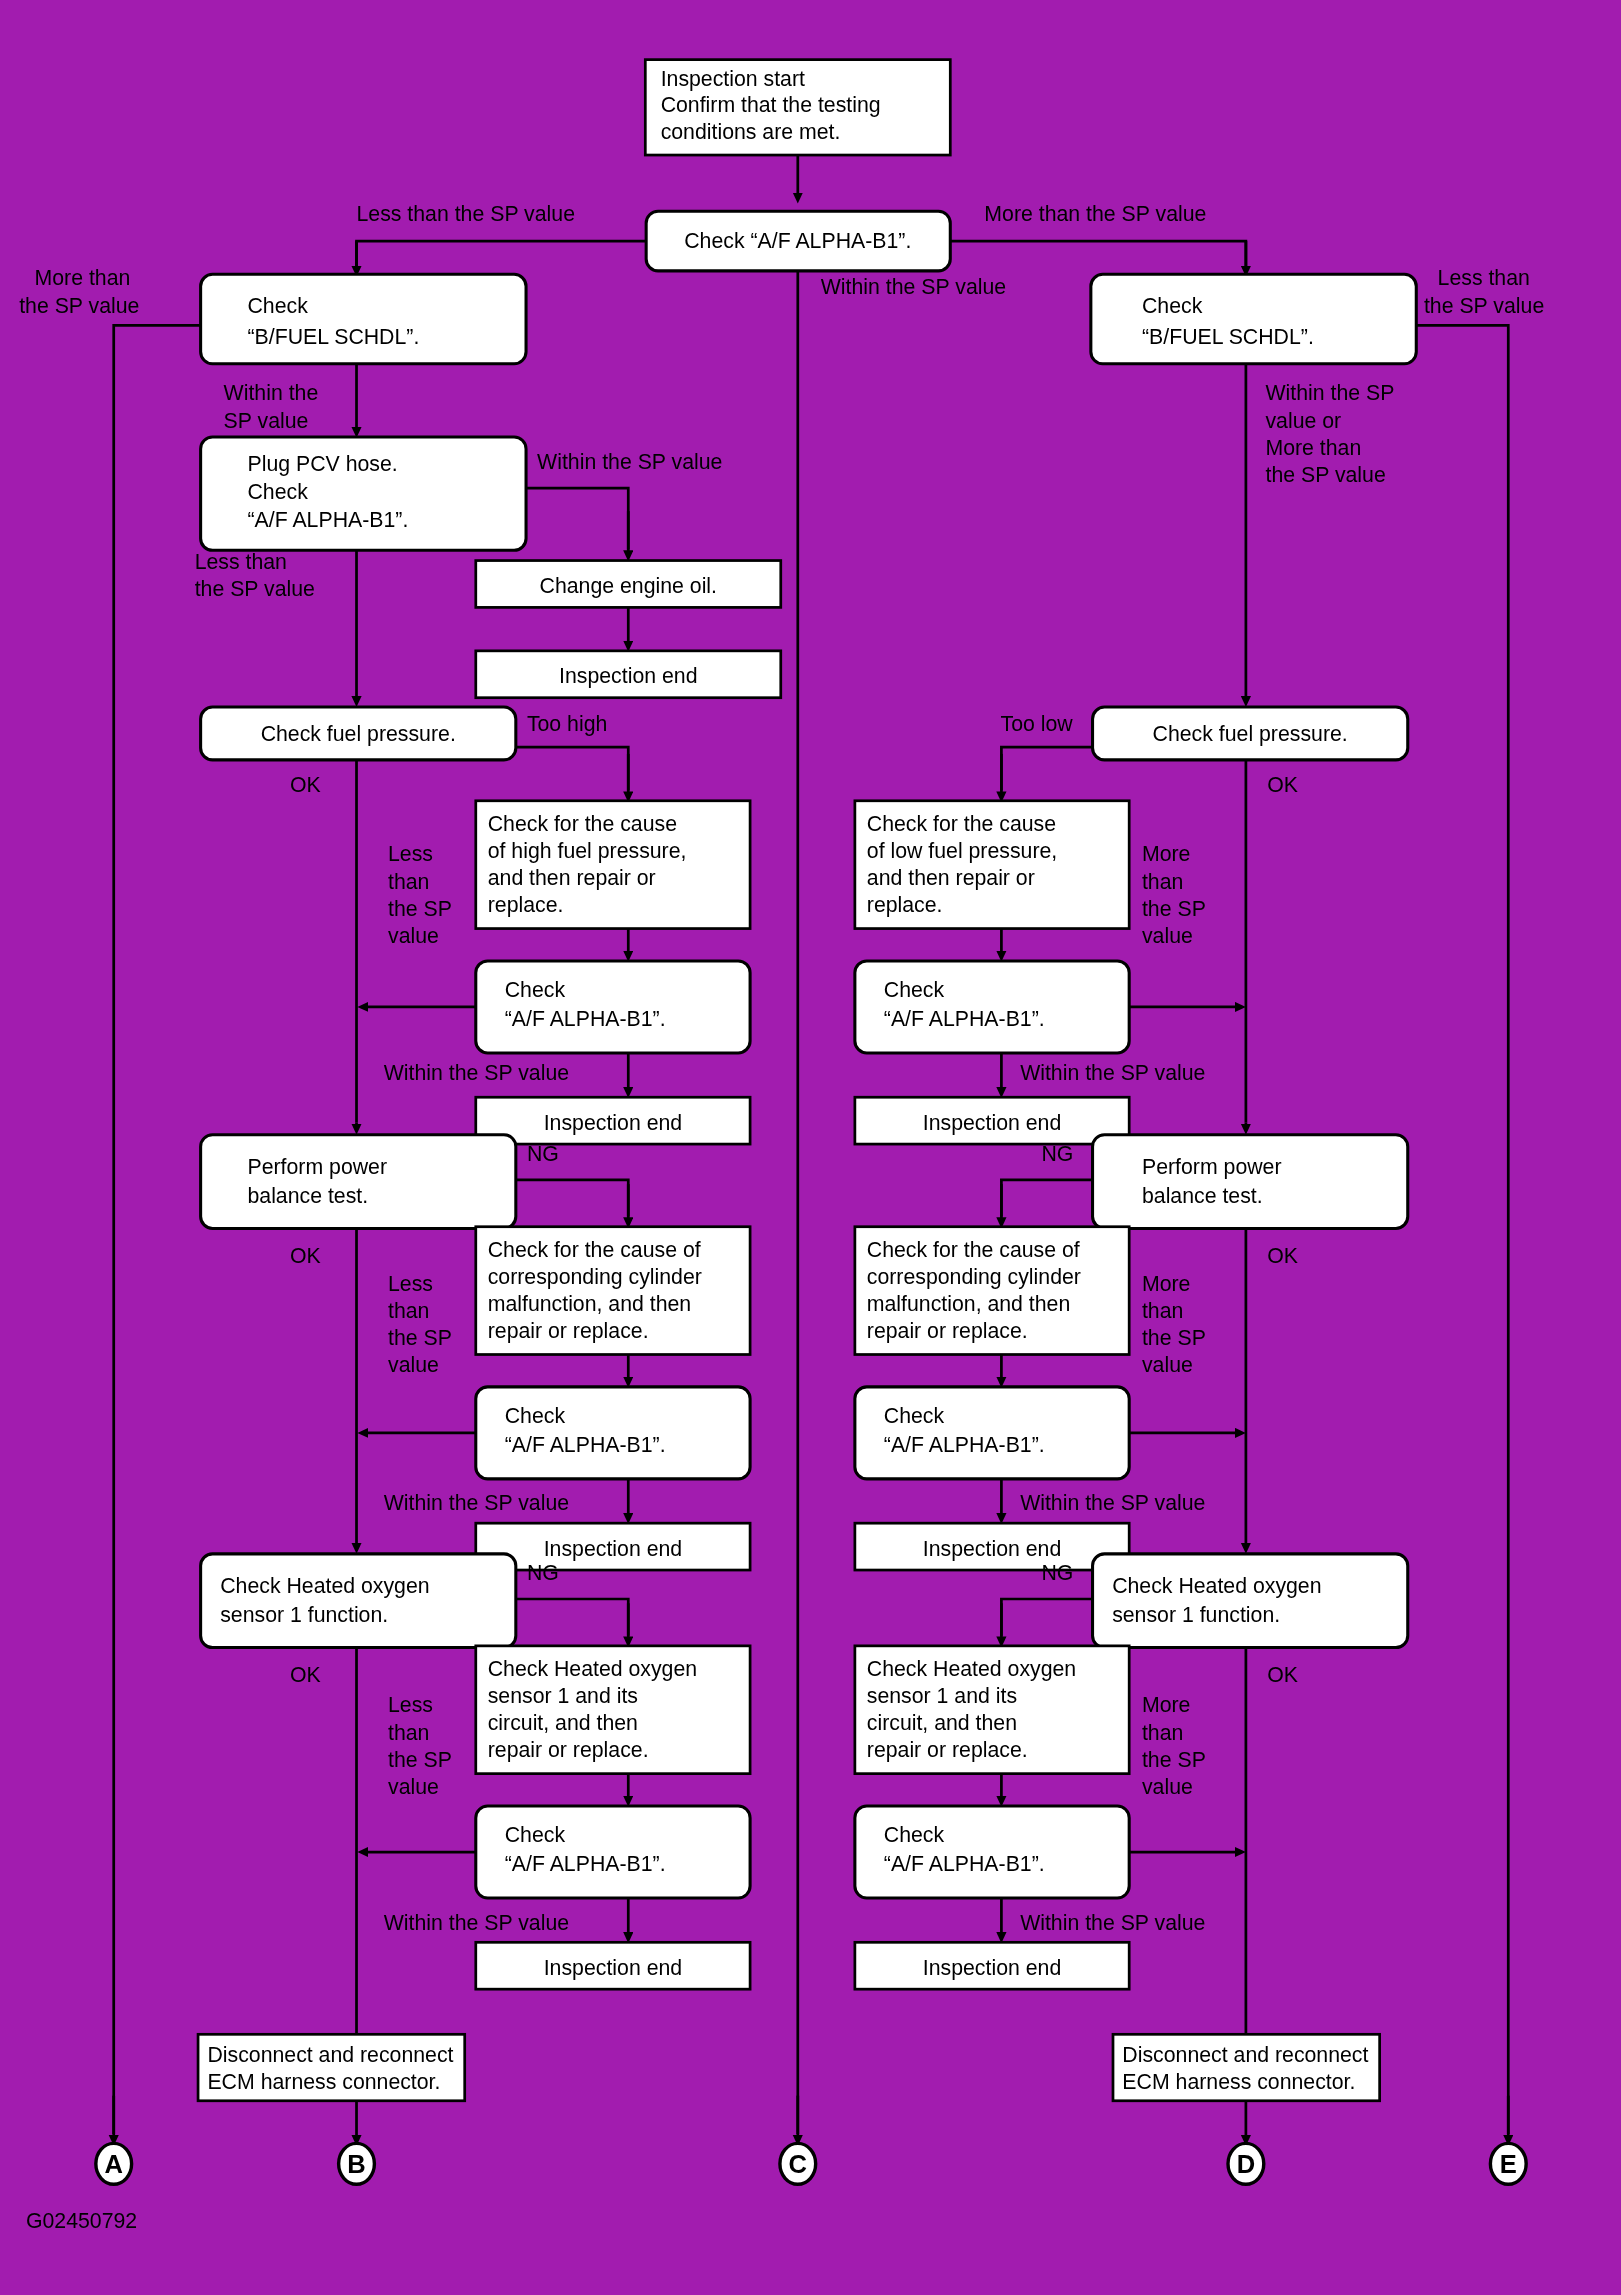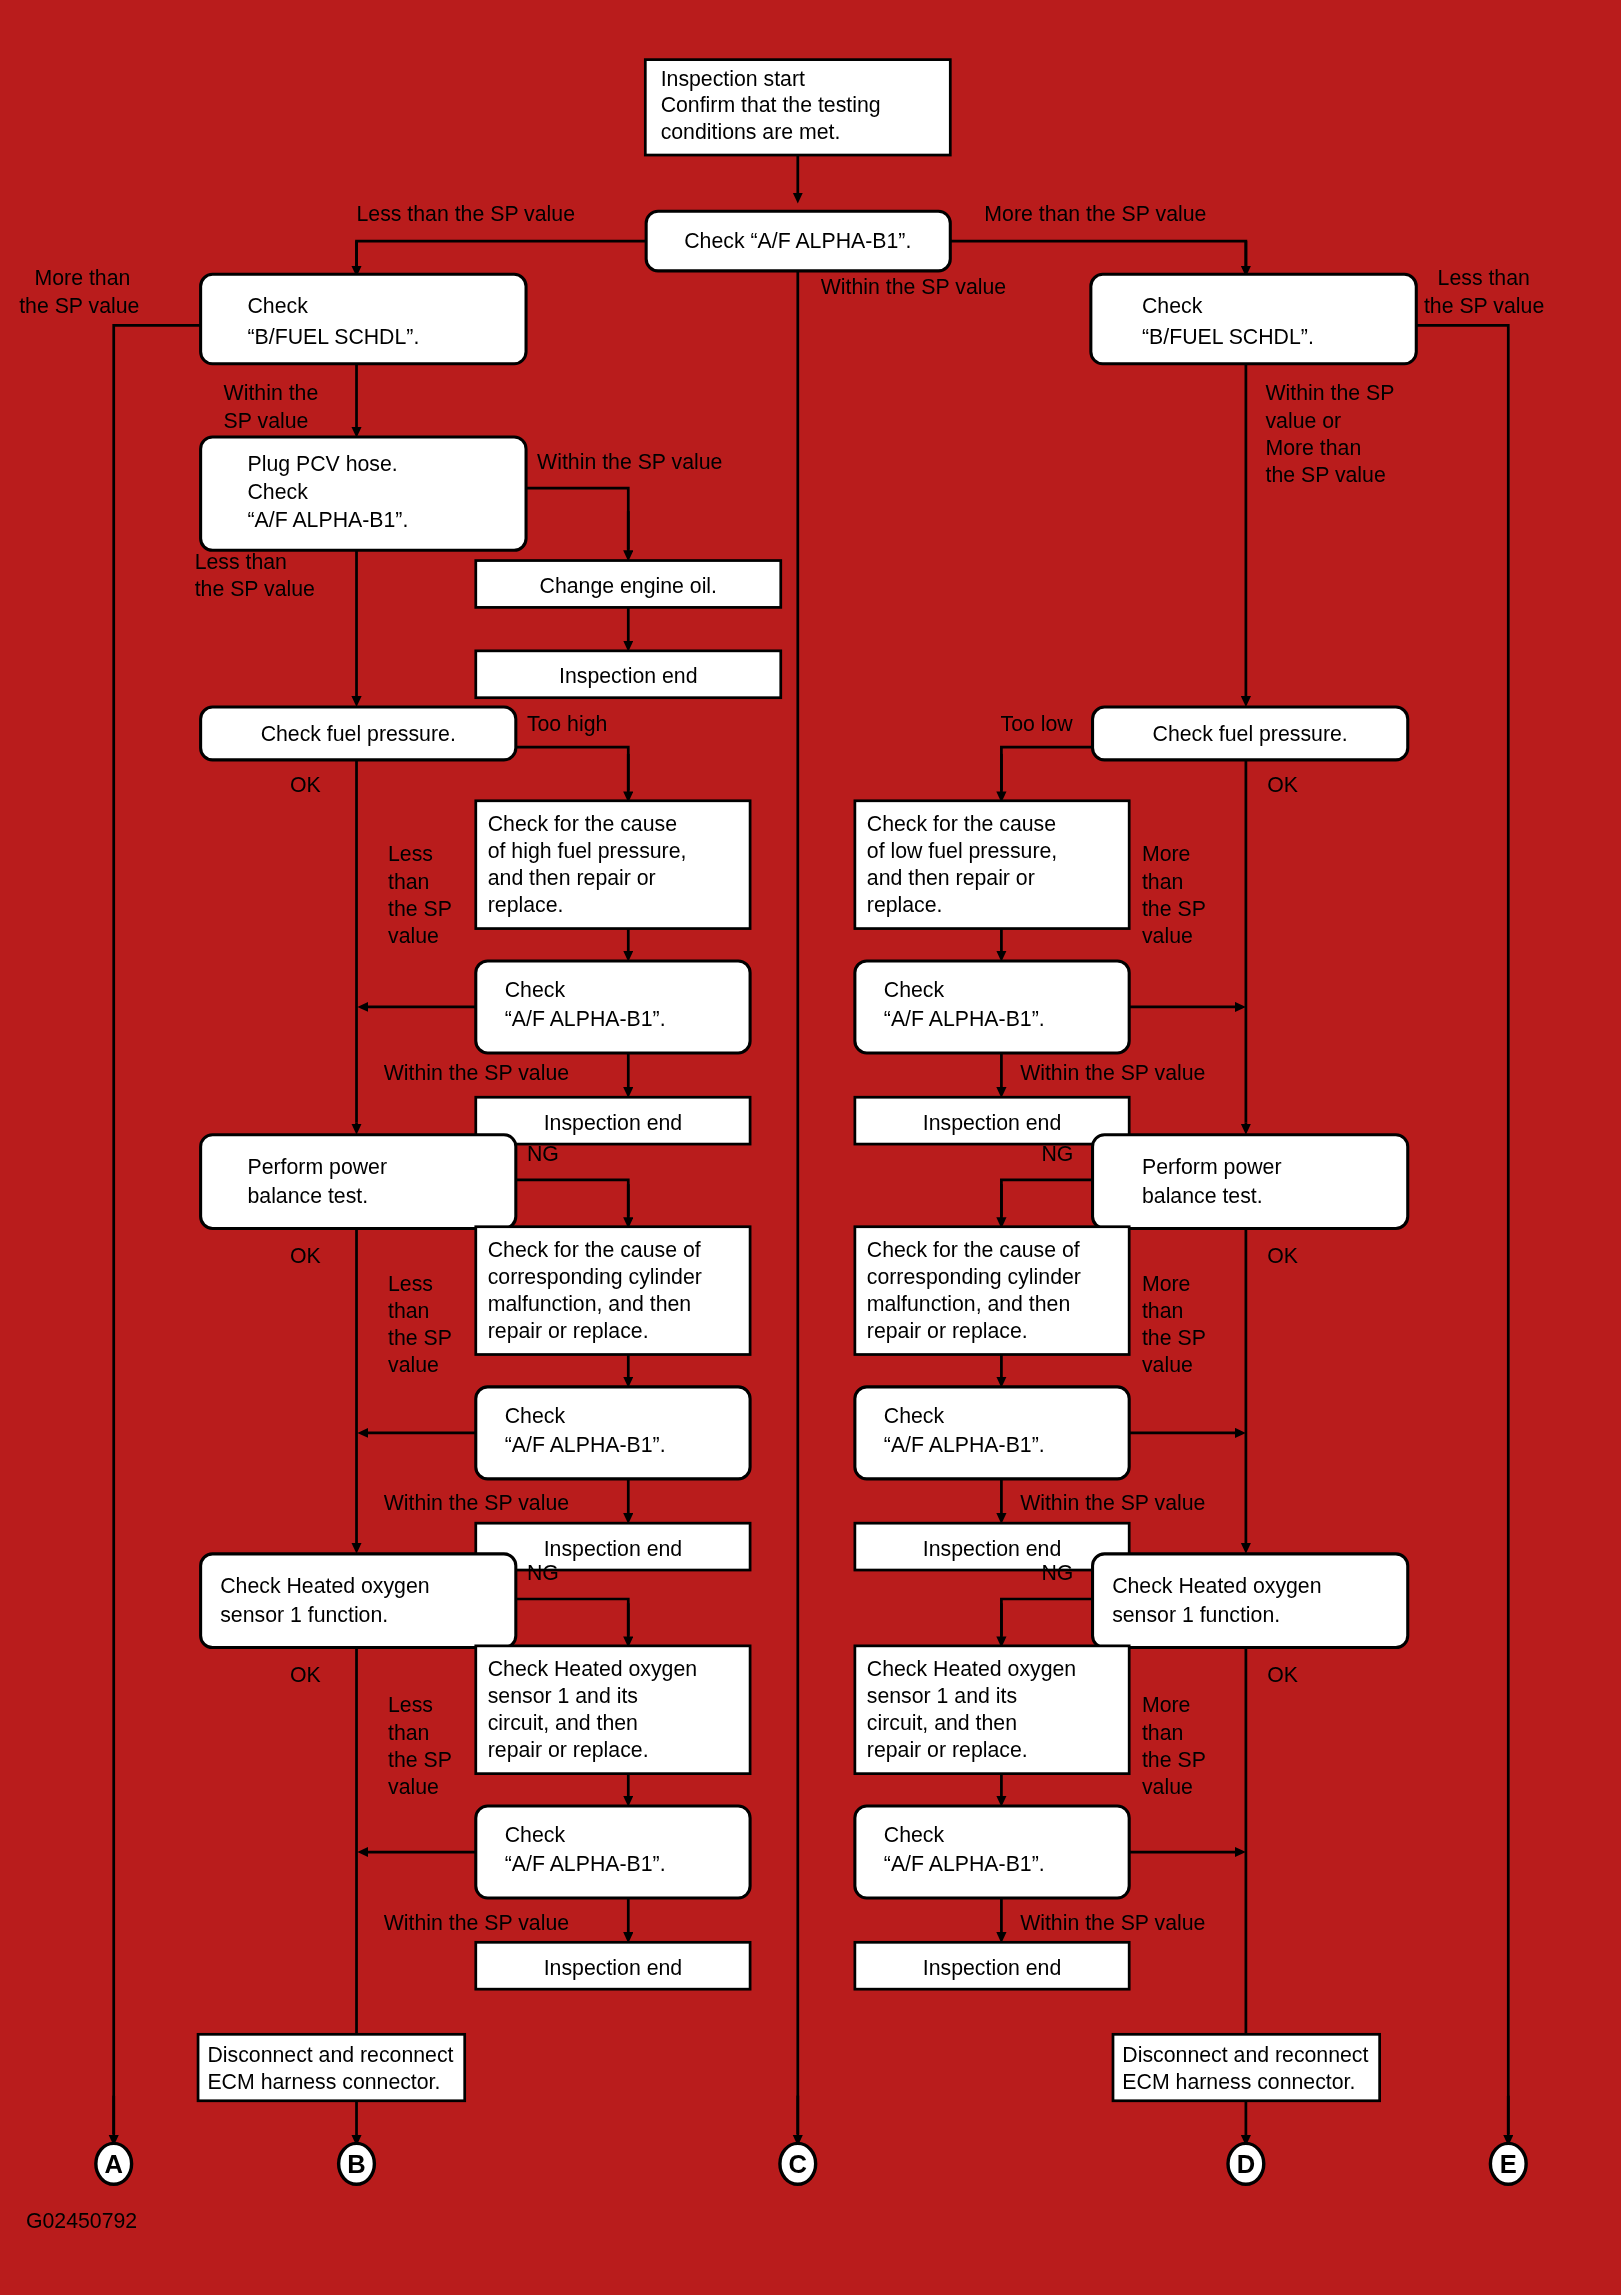--- a/index.html
+++ b/index.html
@@ -1,17 +1,17 @@
 <!DOCTYPE html>
 <html style="font-size:13.6px"><head>
 <meta charset="utf-8">
 <style>
   html,body{margin:0;padding:0;background:#fff;}
   body{font-family:"Liberation Sans", sans-serif;}
-  #page{position:relative;width:1622px;height:2295px;background:#b91c1c;overflow:hidden;}
+  #page{position:relative;width:1622px;height:2295px;background:#a21caf;overflow:hidden;}
   svg{position:absolute;left:0;top:0;width:1622px;height:2295px;}
   .bx{fill:#fff;stroke:#000;stroke-width:3.2;}
   .bxr{fill:#fff;stroke:#000;stroke-width:3.6;}
   .ln{stroke:#000;stroke-width:3.2;fill:none;}
   .term{fill:#fff;stroke:#000;stroke-width:4;}
   text{font-family:"Liberation Sans", sans-serif;fill:#000;}
   .tl {font-size:25px;}
   .tc {font-size:25px;text-anchor:middle;}
   .tterm{font-size:30px;text-anchor:middle;font-weight:bold;}
   .tcode{font-size:25px;}

